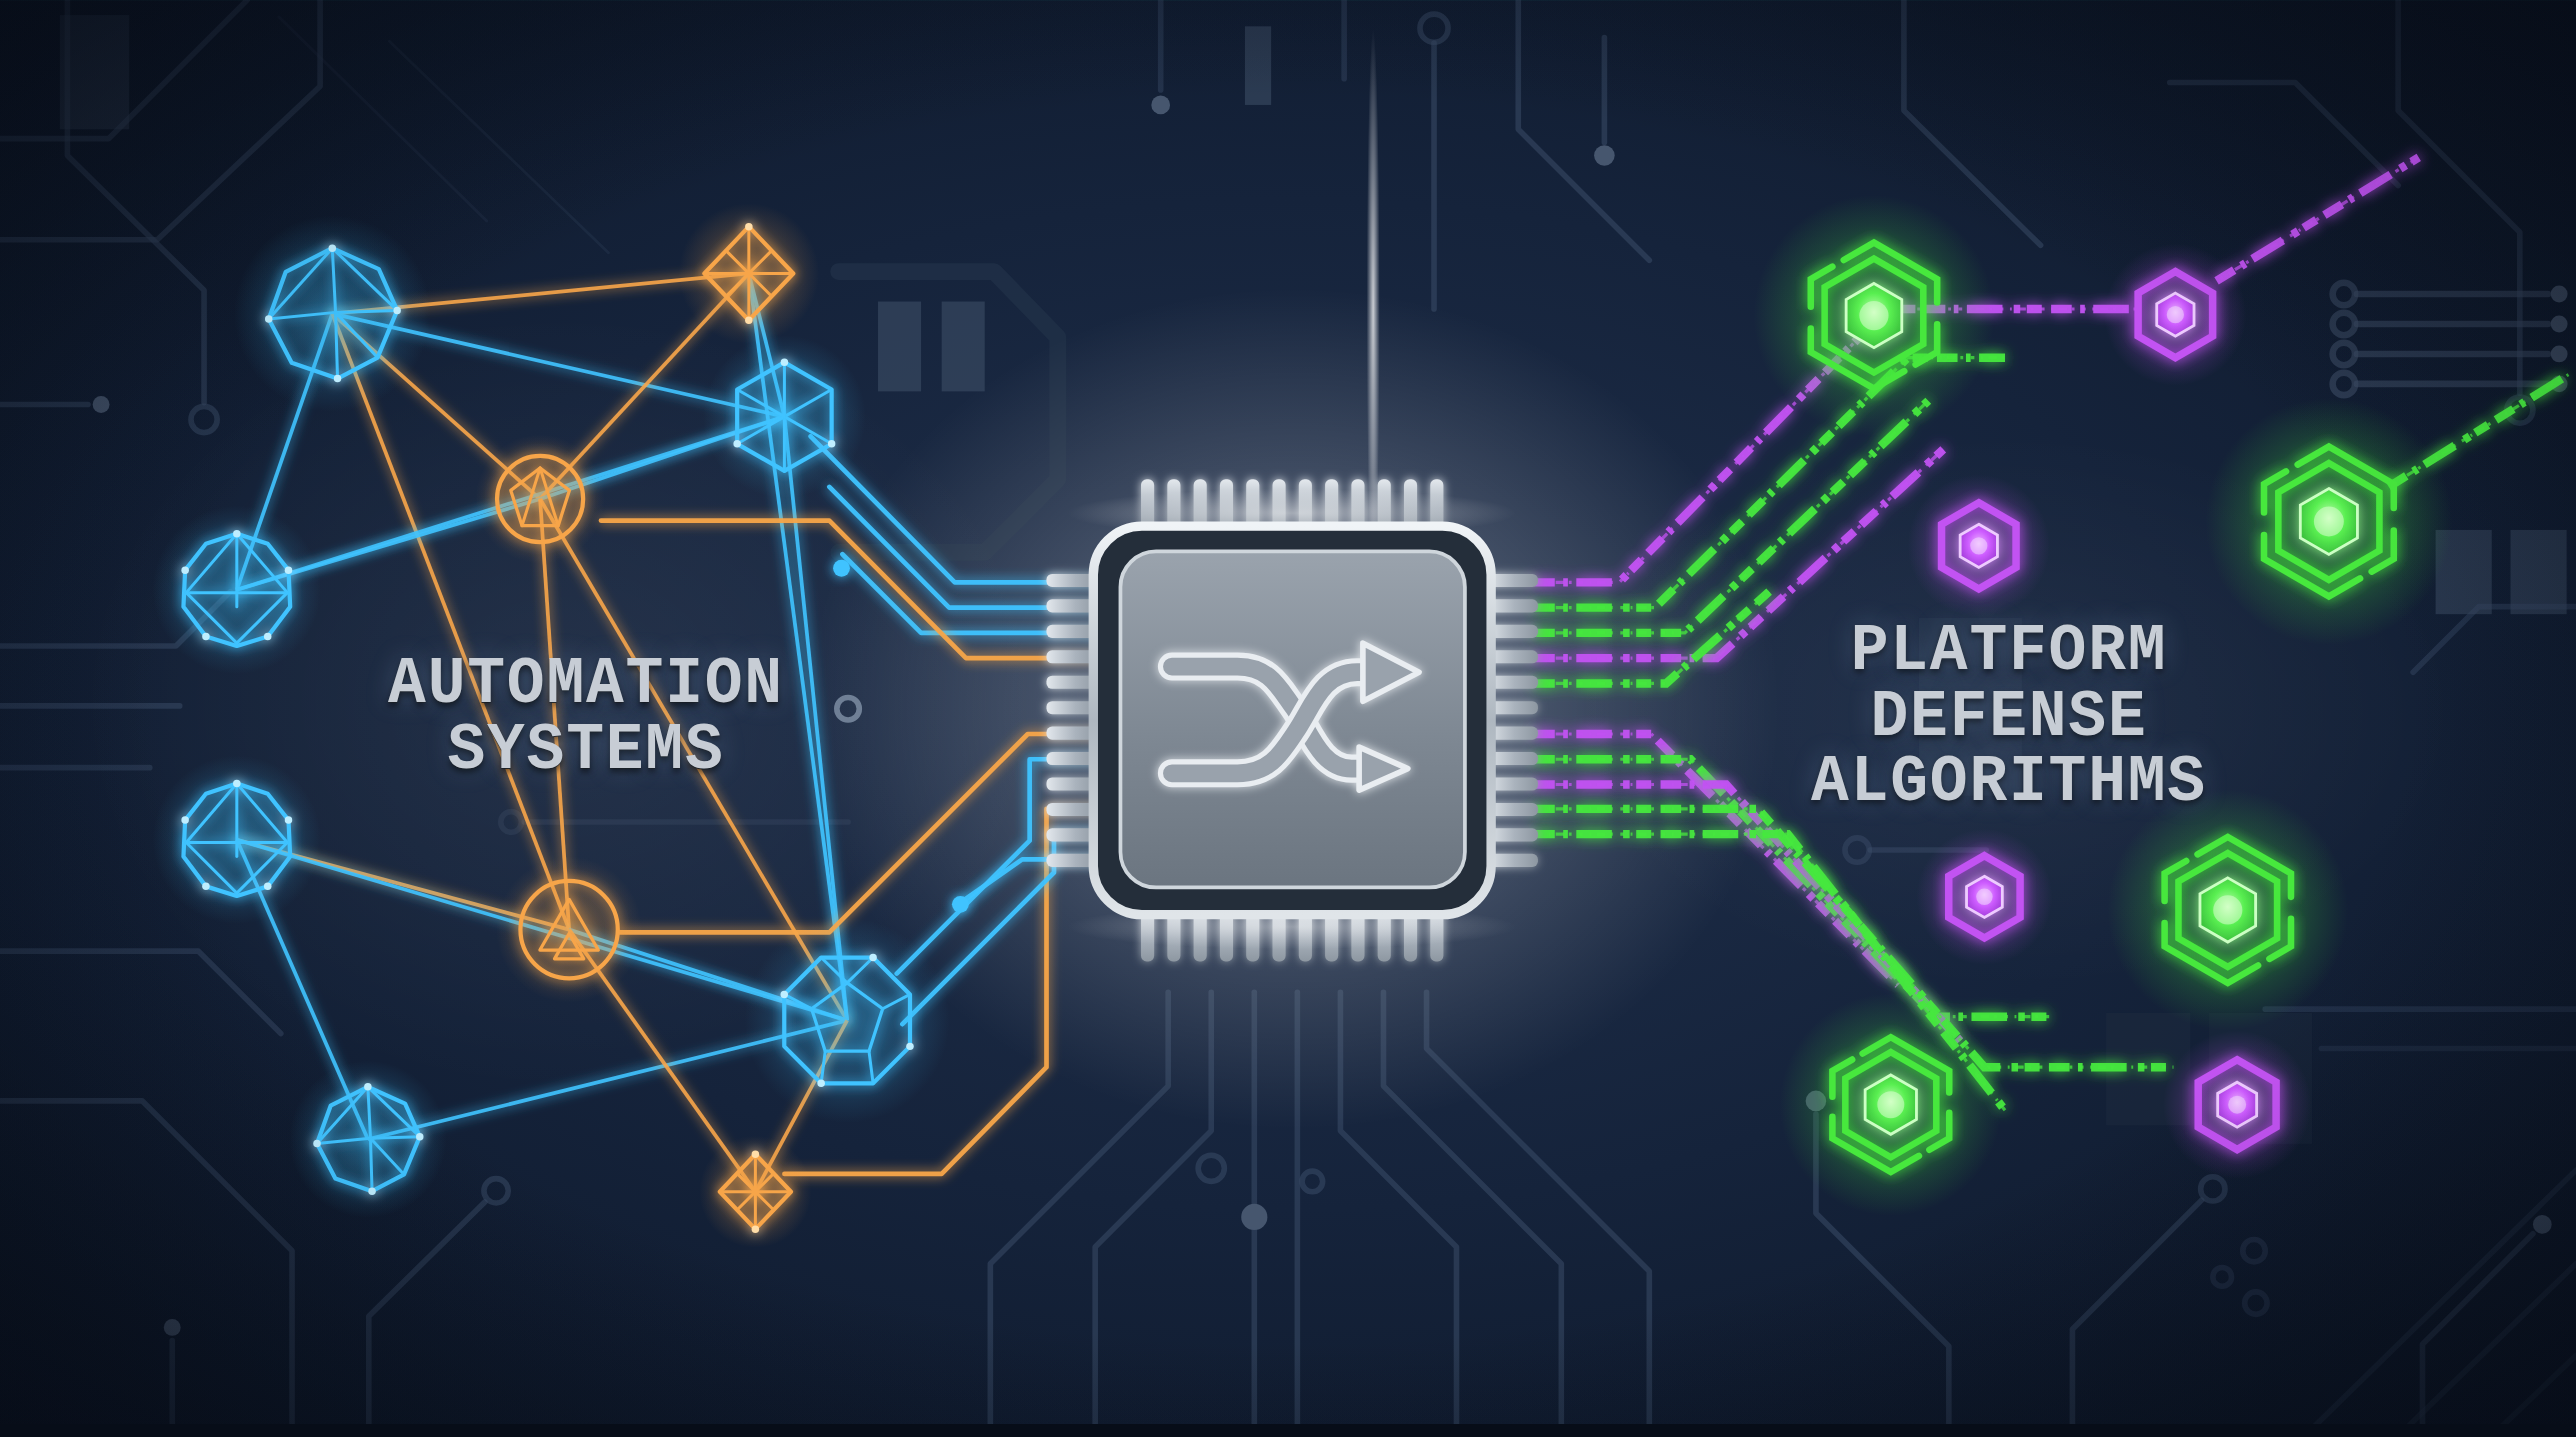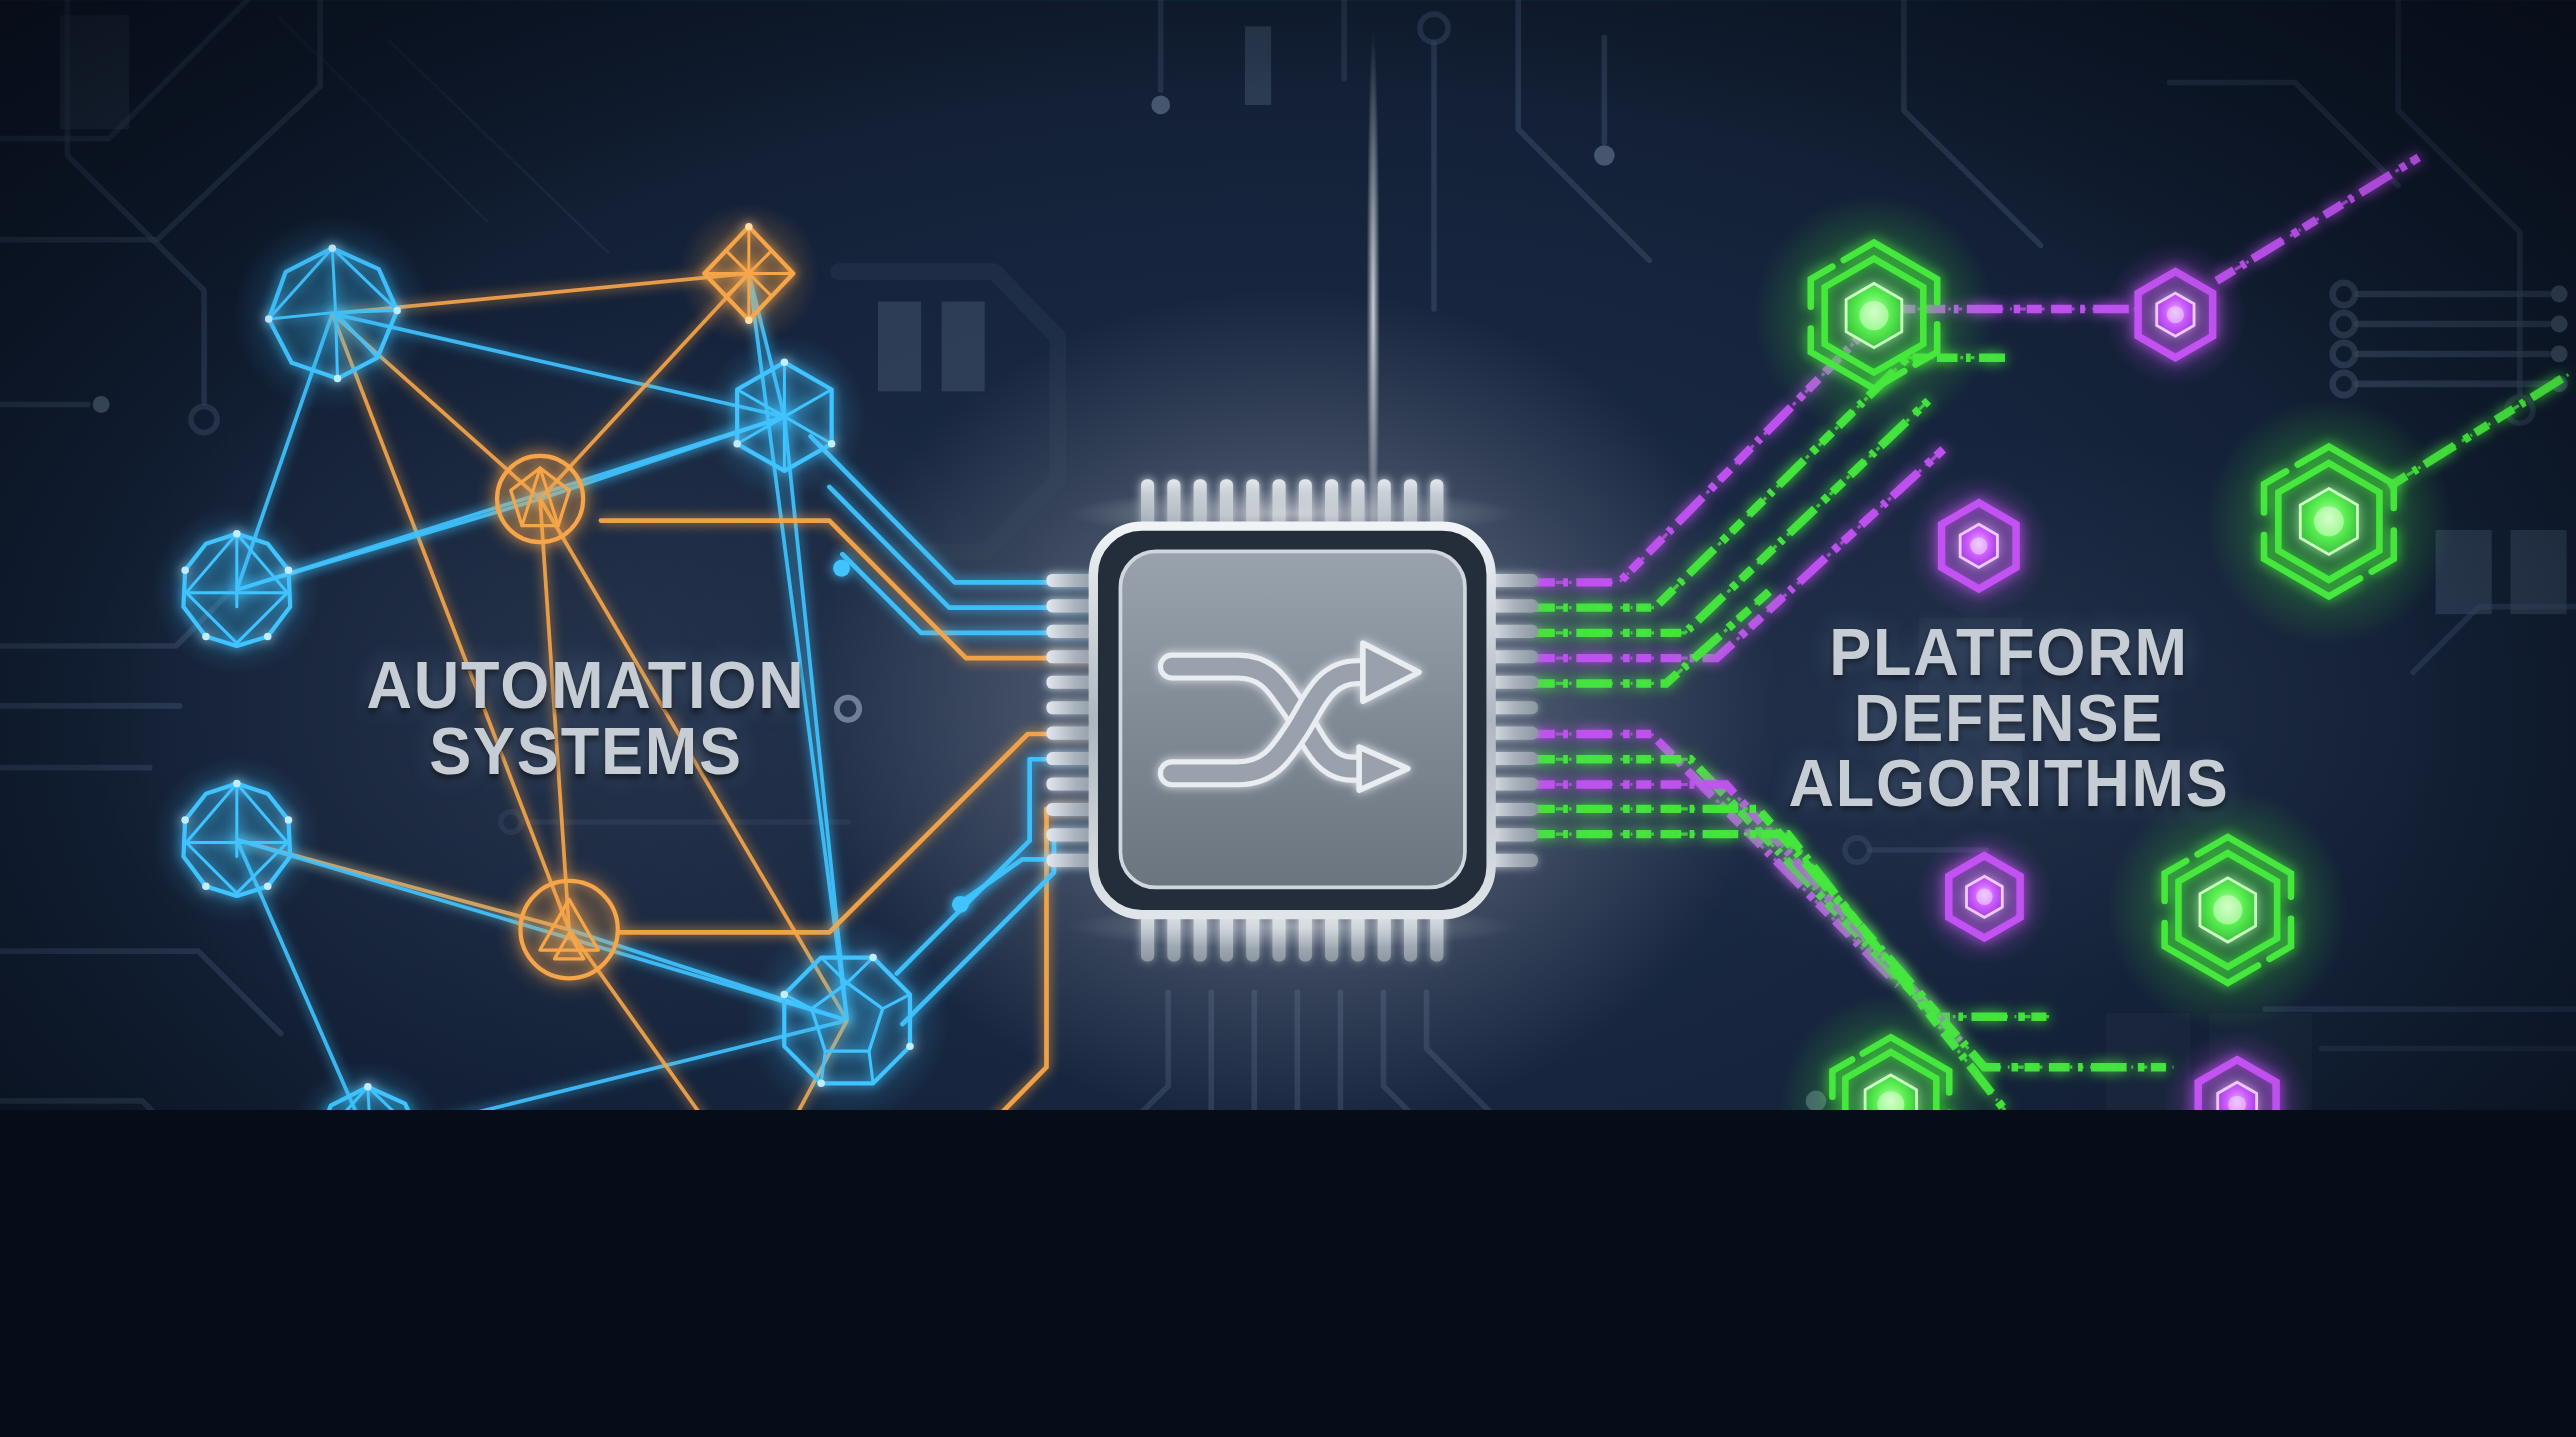--- a/index.html
+++ b/index.html
@@ -1,17 +1,17 @@
 <!DOCTYPE html>
 <html style="font-size:15px"><head>
 <meta charset="utf-8">
 <style>
   html,body{margin:0;padding:0;background:#070d18}
-  .stage{position:relative;width:2576px;height:1110px;overflow:hidden;
-         background:#0f766e;font-family:Liberation Sans, sans-serif}
+  .stage{position:relative;width:2576px;height:1424px;overflow:hidden;
+         background:#0f766e;font-family:Liberation Mono, monospace}
   .stage svg{position:absolute;left:0;top:0}
   .label{position:absolute;transform:translate(-50%,-50%) scaleX(.94);
          font-weight:700;font-size:67px;line-height:.98;letter-spacing:1.9px;
          color:#c7cdd5;text-align:center;white-space:pre-line;
          text-shadow:0 0 26px rgba(150,185,225,.30),0 3.7px 6.6px rgba(0,0,0,.65),0 0.9px 0 rgba(35,43,52,.9)}
   #labelLeft{left:586px;top:718px}
   #labelRight{left:2009px;top:717px}
 </style>
 </head>
 <body>

